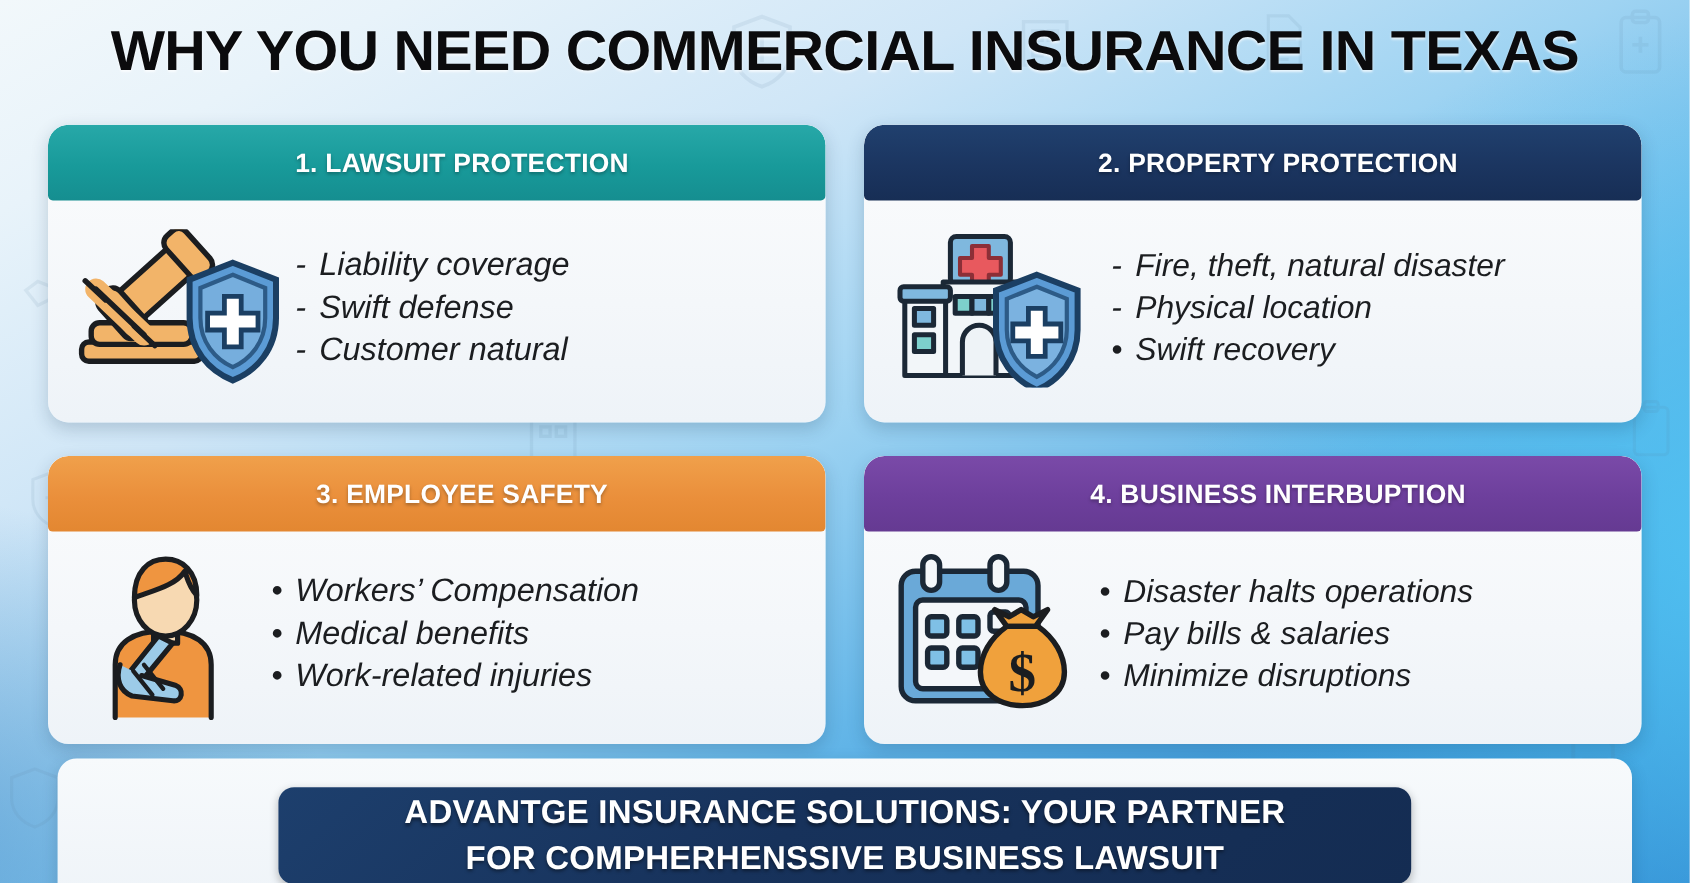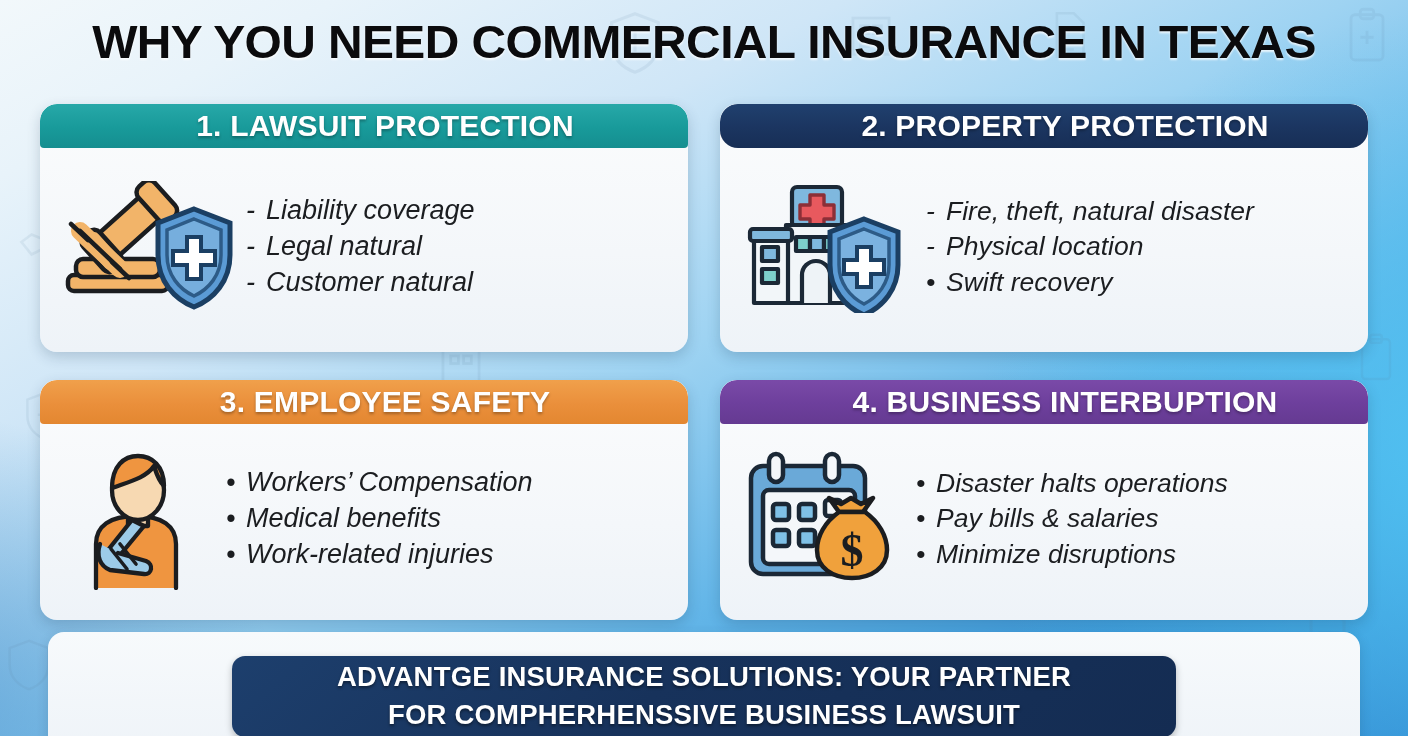--- a/index.html
+++ b/index.html
@@ -77,27 +77,27 @@
   .card {
     border-radius: 17px;
     background: linear-gradient(to bottom, #fbfcfd 0%, #f4f7fa 60%, #eef3f8 100%);
     box-shadow: 0 5px 14px rgba(20,50,80,0.20);
     overflow: hidden;
     display: flex;
     flex-direction: column;
   }
 
   .card-header {
-    height: 44px;
+    height: 63px;
     border-radius: 17px 17px 4px 4px;
     display: flex;
     align-items: center;
     justify-content: center;
     color: #ffffff;
-    font-size: 30px;
+    font-size: 22px;
     font-weight: bold;
     letter-spacing: 0.2px;
     text-shadow: 0 2px 3px rgba(0,0,0,0.30);
     white-space: nowrap;
     padding-left: 42px;
   }
 
   .card-body {
     flex: 1;
     display: flex;
@@ -124,21 +124,21 @@
     color: #1b1d20;
   }
   .bullets li { white-space: nowrap; font-style: italic; }
   .bullets .mk { display: inline-block; width: 20px; }
 
   .card-2 .bullets, .card-4 .bullets { font-size: 26.5px; }
   .card-3 .bullets { font-size: 27px; }
 
   
   .card-1 .card-header { background: linear-gradient(to bottom, #27a8a8 0%, #189a9a 55%, #158e90 100%); }
-  .card-2 .card-header { background: linear-gradient(to bottom, #20406e 0%, #1b3560 55%, #172e55 100%); border-radius: 18px; }
+  .card-2 .card-header { background: linear-gradient(to bottom, #20406e 0%, #1b3560 55%, #172e55 100%); }
   .card-3 .card-header { background: linear-gradient(to bottom, #f0a04b 0%, #ea8f3b 55%, #e38731 100%); }
   .card-4 .card-header { background: linear-gradient(to bottom, #7a4aa8 0%, #6d3f9c 55%, #653a92 100%); }
 
   
   .footer-card {
     position: absolute;
     left: 48px;
     top: 632px;
     width: 1312px;
     height: 128px;
@@ -261,21 +261,21 @@
             </g>
             <g transform="translate(96,26)">
               <path d="M40 2 L76 16 V48 C76 74 60 92 40 100 C20 92 4 74 4 48 V16 Z" fill="#5b9bd5" stroke="#1b3f63" stroke-width="5"></path>
               <path d="M40 12 L67 23 V48 C67 68 55 82 40 89 C25 82 13 68 13 48 V23 Z" fill="#76aedd" stroke="#2d5b87" stroke-width="3.5"></path>
               <path d="M33 30 h14 v14 h14 v14 h-14 v14 h-14 v-14 h-14 v-14 h14 Z" fill="#ffffff" stroke="#1b3f63" stroke-width="4"></path>
             </g>
           </svg>
         </div>
         <ul class="bullets">
           <li><span class="mk">-</span><span>Liability coverage</span></li>
-          <li><span class="mk">-</span><span>Legal natural</span></li>
+          <li><span class="mk">-</span><span>Swift defense</span></li>
           <li><span class="mk">-</span><span>Customer natural</span></li>
         </ul>
       </div>
     </div>
 
     <div class="card card-2">
       <div class="card-header">2. PROPERTY PROTECTION</div>
       <div class="card-body">
         <div class="card-icon">
           <svg width="172" height="132" viewBox="0 0 172 132">

